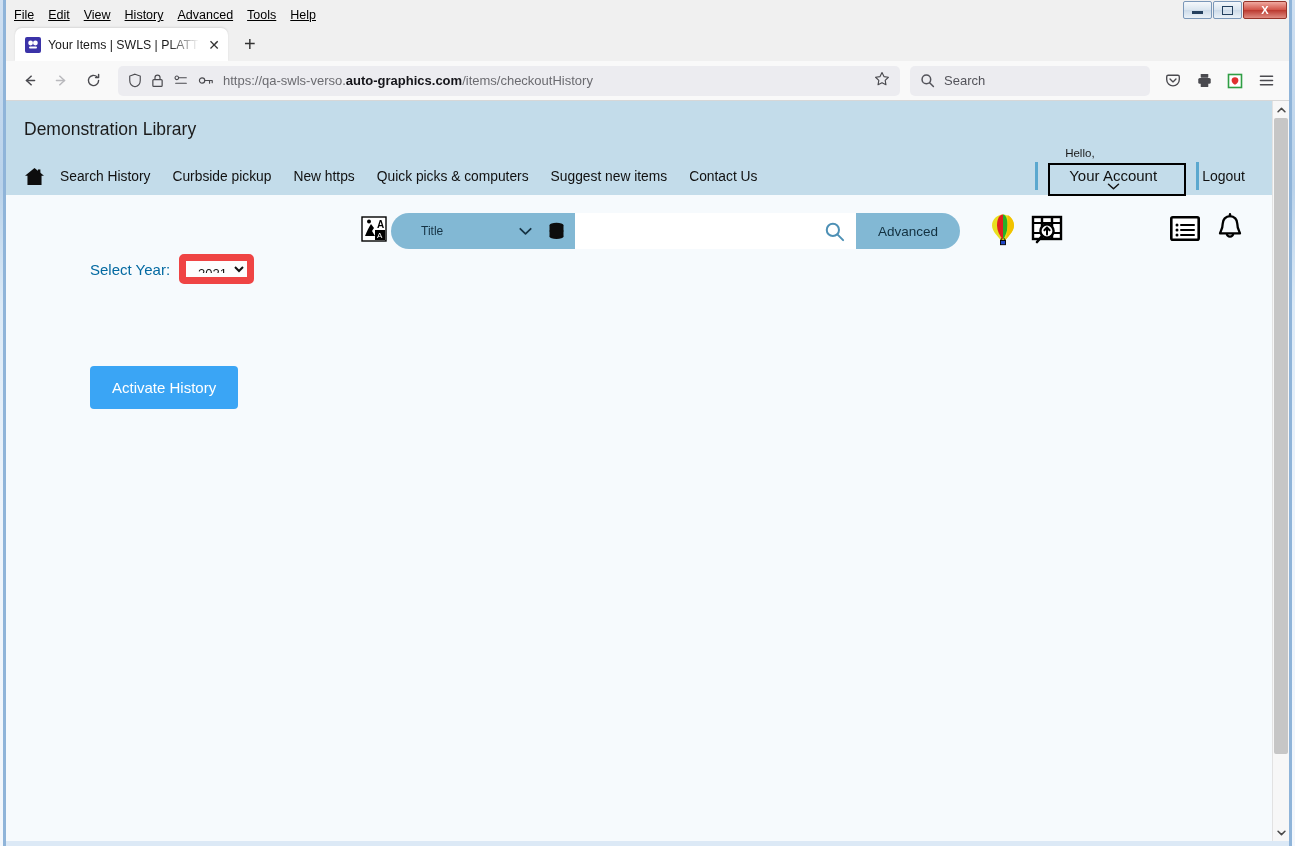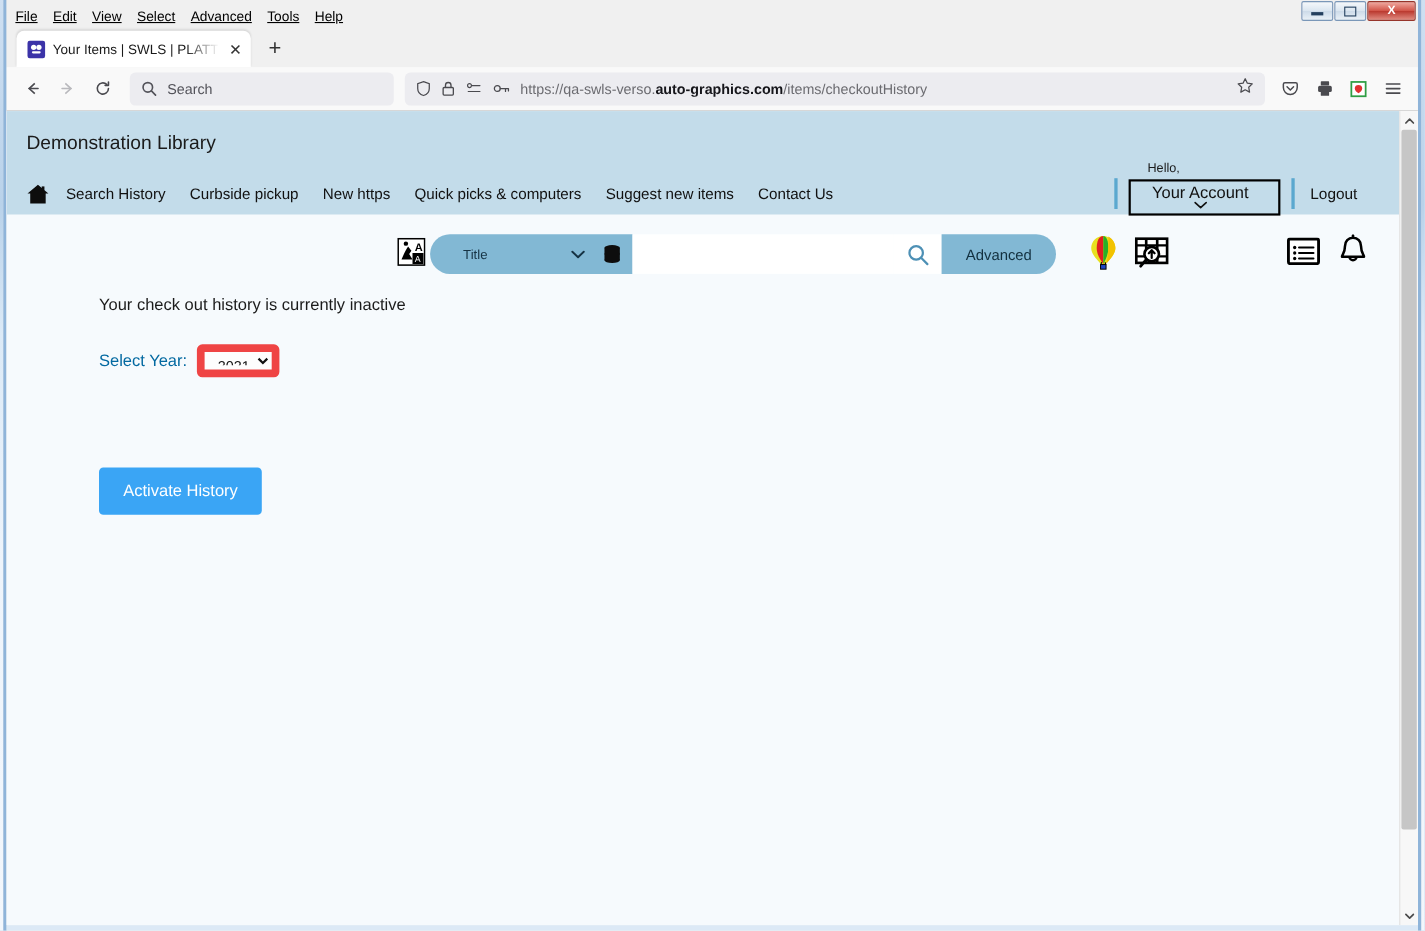--- a/index.html
+++ b/index.html
@@ -206,21 +206,21 @@
   }
   #acctbtn {
     border: 2.5px solid #000; background:transparent;
     font-size: 15px; color:#111;
     padding: 2px 14px 3px 6px;
     display:flex;align-items:center;gap:1px;
     cursor:pointer; width: 138px;
     margin-top: 6px;
     flex-direction: column;
   }
-  #logout { font-size: 14px; color:#111; padding: 0 14px; cursor:pointer; }
+  #logout { font-size: 14px; color:#111; padding: 0 3px; cursor:pointer; }
 
   
   #content {
     flex: 1; padding: 32px 0 0 84px;
     background:#f6fafd;
   }
   h1#pagetitle {
     font-size: 27px; font-weight: 400; color:#1b1b1b;
     letter-spacing:.1px;
   }
@@ -266,21 +266,21 @@
   <span class="blur-text" style="left:345px;top:6px;">Home</span>
   <span class="blur-text" style="left:405px;top:6px;">Search</span>
 </div>
 
 <div id="browser">
 
   <div id="menubar">
     <div class="menu-item"><u>File</u></div>
     <div class="menu-item"><u>Edit</u></div>
     <div class="menu-item"><u>View</u></div>
-    <div class="menu-item"><u>Select</u></div>
+    <div class="menu-item"><u>History</u></div>
     <div class="menu-item"><u>Advanced</u></div>
     <div class="menu-item"><u>Tools</u></div>
     <div class="menu-item"><u>Help</u></div>
 
     <div id="winbtns">
       <div class="winbtn">
           <div class="glyph-min"></div>
         </div>
       <div class="winbtn">
           <div class="glyph-max"></div>
@@ -319,60 +319,60 @@
           <path d="M13.5 10H4" stroke-linecap="round"></path>
         </svg>
     </div>
     <div class="navbtn">
       <svg width="17" height="17" viewBox="0 0 20 20" fill="none" stroke="currentColor" stroke-width="1.7">
           <path d="M16 10a6 6 0 1 1-1.9-4.4" stroke-linecap="round"></path>
           <path d="M16 3v3.6h-3.6" stroke-linecap="round" stroke-linejoin="round"></path>
         </svg>
     </div>
 
+    <div id="urlbar">
+      <span style="color:#4a4a4f;display:flex">
+        <svg width="14" height="15" viewBox="0 0 16 17" fill="none" stroke="currentColor" stroke-width="1.3">
+            <path d="M8 1.3 14 3.4v5c0 4-3.1 6.5-6 7.3-2.9-.8-6-3.3-6-7.3v-5L8 1.3Z"></path>
+          </svg>
+      </span>
+      <span style="color:#4a4a4f;display:flex">
+        <svg width="13" height="15" viewBox="0 0 14 16" fill="none" stroke="currentColor" stroke-width="1.3">
+            <rect x="2" y="7" width="10" height="7.4" rx="1"></rect>
+            <path d="M4.3 7V4.8a2.7 2.7 0 0 1 5.4 0V7"></path>
+          </svg>
+      </span>
+      <span style="color:#4a4a4f;display:flex">
+        <svg width="16" height="13" viewBox="0 0 18 14" fill="none" stroke="currentColor" stroke-width="1.2">
+            <circle cx="4.3" cy="4" r="2"></circle>
+            <path d="M7 4h8M3 10h12" stroke-linecap="round"></path>
+          </svg>
+      </span>
+      <span style="color:#4a4a4f;display:flex">
+        <svg width="16" height="13" viewBox="0 0 18 14" fill="none" stroke="currentColor" stroke-width="1.3">
+            <circle cx="4.6" cy="7" r="3"></circle>
+            <path d="M7.6 7H16M13 7v3M16 7v2.4" stroke-linecap="round"></path>
+          </svg>
+      </span>
+      <span id="urltext"><span>https://qa-swls-verso.</span><b>auto-graphics.com</b><span>/items/checkoutHistory</span></span>
+      <span id="star">
+        <svg width="16" height="16" viewBox="0 0 18 18" fill="none" stroke="currentColor" stroke-width="1.3" stroke-linejoin="round">
+            <path d="M9 1.8l2.2 4.5 5 .7-3.6 3.5.85 4.95L9 13.1l-4.45 2.35.85-4.95L1.8 7l5-.7L9 1.8Z"></path>
+          </svg>
+      </span>
+    </div>
+
     <div id="searchbar">
       <span style="color:#53535a;display:flex">
         <svg width="15" height="15" viewBox="0 0 16 16" fill="none" stroke="currentColor" stroke-width="1.6">
             <circle cx="6.8" cy="6.8" r="4.6"></circle>
             <path d="M10.3 10.3 14.3 14.3" stroke-linecap="round"></path>
           </svg>
       </span>
       <span id="searchph">Search</span>
-    </div>
-
-    <div id="urlbar">
-      <span style="color:#4a4a4f;display:flex">
-        <svg width="14" height="15" viewBox="0 0 16 17" fill="none" stroke="currentColor" stroke-width="1.3">
-            <path d="M8 1.3 14 3.4v5c0 4-3.1 6.5-6 7.3-2.9-.8-6-3.3-6-7.3v-5L8 1.3Z"></path>
-          </svg>
-      </span>
-      <span style="color:#4a4a4f;display:flex">
-        <svg width="13" height="15" viewBox="0 0 14 16" fill="none" stroke="currentColor" stroke-width="1.3">
-            <rect x="2" y="7" width="10" height="7.4" rx="1"></rect>
-            <path d="M4.3 7V4.8a2.7 2.7 0 0 1 5.4 0V7"></path>
-          </svg>
-      </span>
-      <span style="color:#4a4a4f;display:flex">
-        <svg width="16" height="13" viewBox="0 0 18 14" fill="none" stroke="currentColor" stroke-width="1.2">
-            <circle cx="4.3" cy="4" r="2"></circle>
-            <path d="M7 4h8M3 10h12" stroke-linecap="round"></path>
-          </svg>
-      </span>
-      <span style="color:#4a4a4f;display:flex">
-        <svg width="16" height="13" viewBox="0 0 18 14" fill="none" stroke="currentColor" stroke-width="1.3">
-            <circle cx="4.6" cy="7" r="3"></circle>
-            <path d="M7.6 7H16M13 7v3M16 7v2.4" stroke-linecap="round"></path>
-          </svg>
-      </span>
-      <span id="urltext"><span>https://qa-swls-verso.</span><b>auto-graphics.com</b><span>/items/checkoutHistory</span></span>
-      <span id="star">
-        <svg width="16" height="16" viewBox="0 0 18 18" fill="none" stroke="currentColor" stroke-width="1.3" stroke-linejoin="round">
-            <path d="M9 1.8l2.2 4.5 5 .7-3.6 3.5.85 4.95L9 13.1l-4.45 2.35.85-4.95L1.8 7l5-.7L9 1.8Z"></path>
-          </svg>
-      </span>
     </div>
 
     <div id="toolbar-right">
       <div class="navbtn">
         <svg width="18" height="18" viewBox="0 0 20 20" fill="none" stroke="currentColor" stroke-width="1.5">
             <path d="M3 5.2a1.6 1.6 0 0 1 1.6-1.6h10.8A1.6 1.6 0 0 1 17 5.2v3.2c0 3.9-3.1 7-7 7s-7-3.1-7-7V5.2Z"></path>
             <path d="M6.7 7.7 10 11l3.3-3.3" stroke-linecap="round" stroke-linejoin="round"></path>
           </svg>
       </div>
       <div class="navbtn">
@@ -516,21 +516,20 @@
                 </span>
               </div>
             </div>
             <div class="vdiv"></div>
             <span id="logout">Logout</span>
           </div>
         </div>
       </div>
 
       <div id="content">
-        <p id="inactive-msg">Your check out history is currently inactive</p>
 
         <div id="yearrow">
           <label id="yearlabel">Select Year:</label>
           <select id="yearselect"><option value="2021">2021</option><option value="2020">2020</option><option value="2019">2019</option><option value="2018">2018</option></select>
         </div>
 
         <button id="activate">Activate History</button>
       </div>
     </div>
 

